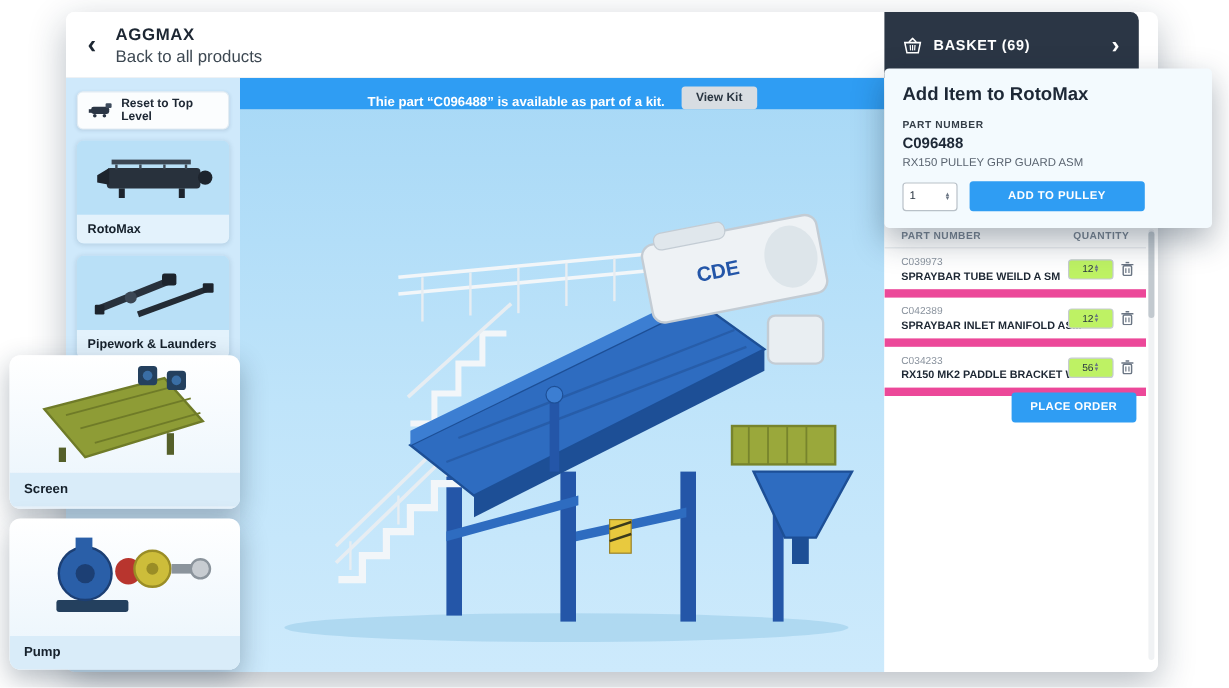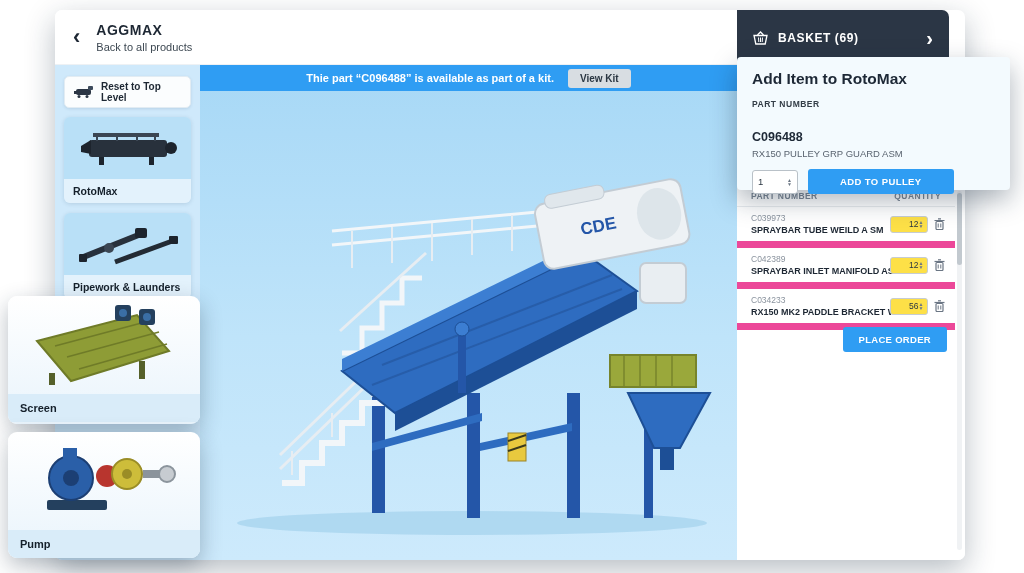--- a/index.html
+++ b/index.html
@@ -23,21 +23,21 @@
     position:absolute; left:0; top:0; width:682px; height:55px;
     background:#ffffff; border-radius:7px 0 0 0;
     display:flex; align-items:center; padding-left:18px;
     border-bottom:1px solid #eef1f4;
   }
   .back-chevron {
     font-size:22px; font-weight:bold; color:#1d2733; cursor:pointer;
     margin-right:16px; line-height:1;
   }
   .header-titles .title { font-size:14px; font-weight:bold; color:#1d2733; letter-spacing:.5px; }
-  .header-titles .subtitle { font-size:11px; color:#3d4852; margin-top:3px; }
+  .header-titles .subtitle { font-size:14px; color:#3d4852; margin-top:3px; }
 
   
   .basket-header {
     position:absolute; left:682px; top:0; width:212px; height:55px;
     background:#2b3645; border-radius:0 7px 0 0;
     display:flex; align-items:center; padding:0 16px; color:#fff;text-align:center;
   }
   .basket-header .label { font-size:12px; font-weight:bold; letter-spacing:.6px; margin-left:10px; }
   .basket-header .chev { margin-left:auto; font-size:20px; font-weight:bold; line-height:1; }
 
@@ -72,21 +72,21 @@
     padding-left:12px; font-size:11px; font-weight:bold; color:#15202b; }
 
   
   .viewport {
     position:absolute; left:145px; top:55px; width:537px; height:495px;
     background:linear-gradient(180deg,#a7d8f6 0%, #bfe4fa 55%, #cdeafc 100%);
     border-radius:0 0 0 0; overflow:hidden;
   }
   .kit-banner {
     position:absolute; left:0; top:0; right:0; height:26px; background:#2f9df3;
-    display:flex; align-items:center; justify-content:center; gap:14px;
+    display:flex; align-items:flex-end; justify-content:center; gap:14px;
   }
   .kit-banner .txt { color:#ffffff; font-size:11px; font-weight:bold; }
   .view-kit-btn {
     background:#d8dde2; color:#2a3642; font-size:10px; font-weight:bold;
     padding:4px 12px; border-radius:3px; border:none; cursor:pointer;
   }
   .machine { position:absolute; left:12px; top:38px; }
 
   
   .basket-panel {
@@ -101,21 +101,21 @@
   }
   .basket-row {
     display:flex; align-items:center; padding:6px 10px 6px 14px;
     border-bottom:7px solid #ec4899;
   }
   .basket-row .info { flex:1; min-width:0; }
   .basket-row .part { font-size:8.5px; color:#8a939e; }
   .basket-row .desc { font-size:9px; font-weight:bold; color:#1d2733; margin-top:2px; white-space:nowrap; }
   .qty-box {
     width:30px; height:17px; border:1px solid #c6ccd2; border-radius:3px;
-    background:#fde047; display:flex; align-items:center; justify-content:space-between;
+    background:#bef264; display:flex; align-items:center; justify-content:center;
     padding:0 18px; margin-left:6px; cursor:pointer;
   }
   .qty-box .num { font-size:8.5px; color:#2a3642; }
   .qty-arrows { display:flex; flex-direction:column; line-height:4px; }
   .qty-arrows span { font-size:5px; color:#6b7684; }
   .trash { margin-left:6px; cursor:pointer; display:flex; }
   .place-order-btn {
     position:absolute; right:18px; top:262px; background:#2f9df3; color:#fff;
     font-size:9.5px; font-weight:bold; letter-spacing:.3px;
     padding:7px 16px; border:none; border-radius:3px; cursor:pointer;
@@ -130,21 +130,21 @@
   }
 
   
   .add-card {
     position:absolute; left:737px; top:57px; width:273px; height:133px;
     background:#f3fafe; border-radius:4px; padding:13px 15px;
     box-shadow:0 10px 26px rgba(20,40,60,.35);
   }
   .add-card .title { font-size:15.5px; font-weight:bold; color:#1d2836; }
   .add-card .pn-label { font-size:8.5px; font-weight:bold; color:#333d47; letter-spacing:.5px; margin-top:11px; }
-  .add-card .pn { font-size:12.5px; font-weight:bold; color:#1d2836; margin-top:21px; }
+  .add-card .pn { font-size:12.5px; font-weight:bold; color:#1d2836; margin-top:3px; }
   .add-card .desc { font-size:9.5px; color:#5a6470; margin-top:4px; }
   .add-card .row { display:flex; align-items:center; gap:10px; margin-top:10px; }
   .add-qty {
     width:46px; height:24px; border:1px solid #b9c1c8; border-radius:3px; background:#fff;
     display:flex; align-items:center; justify-content:space-between; padding:0 5px; cursor:pointer;
   }
   .add-qty .num { font-size:9.5px; color:#2a3642; }
   .add-to-basket-btn {
     background:#2f9df3; color:#fff; font-size:9.5px; font-weight:bold; letter-spacing:.4px;
     padding:7px 32px; border:none; border-radius:3px; cursor:pointer;

